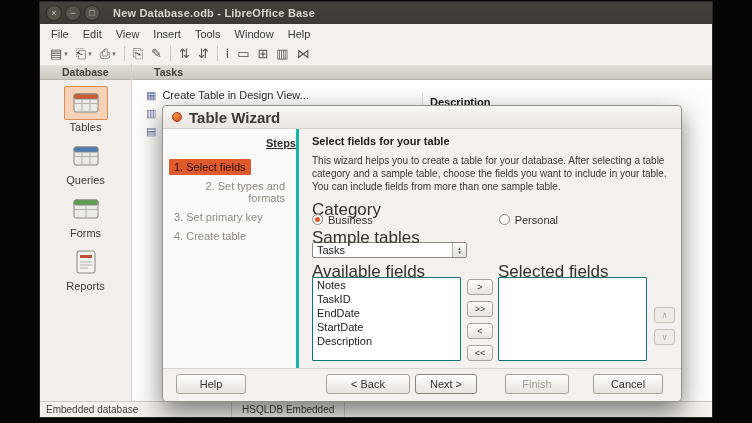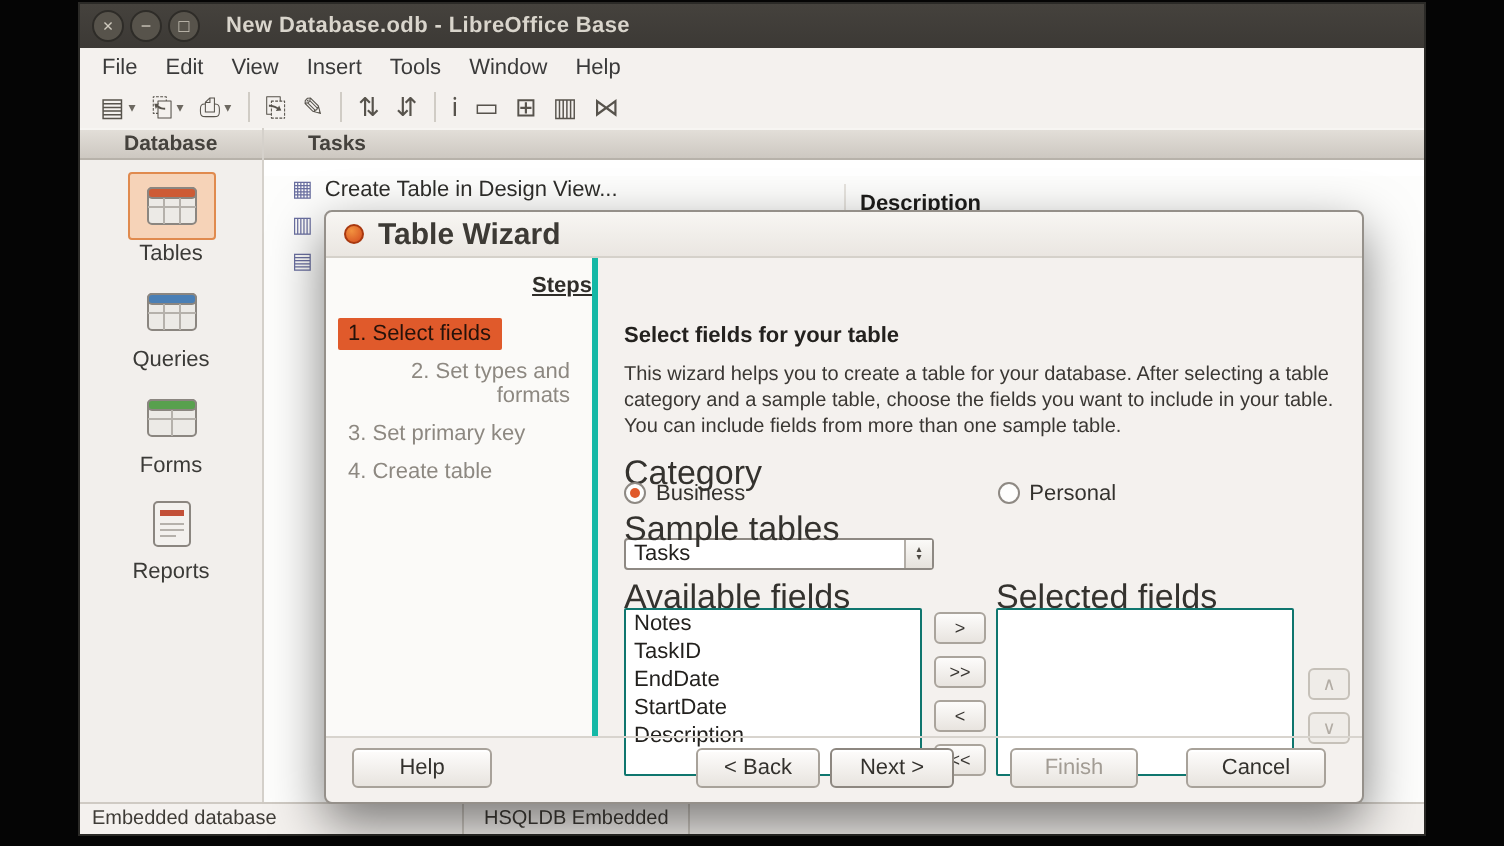--- a/index.html
+++ b/index.html
@@ -95,21 +95,21 @@
     background:radial-gradient(circle at 35% 30%,#f2923f,#d44a1e);
     border:1px solid #a8380f;box-sizing:border-box;
   }
   .steps{
     position:absolute;left:0;top:23px;width:133px;bottom:32px;
     background:#fbfaf8;border-right:3px solid #14b8a6;text-align:right;
   }
   .steps-h{font-size:11px;font-weight:bold;text-decoration:underline;color:#2f2d29;margin:8px 0 10px 10px;}
   .step{font-size:11px;color:#8d8881;margin:3px 6px 3px 6px;padding:2px 5px;width:fit-content;border-radius:1px;}
   .step.active{background:var(--accent-orange,#e05a2b);color:#26120a;font-weight:normal;}
-  .content{position:absolute;left:134px;top:23px;right:0;bottom:32px;padding:6px 10px 0 15px;box-sizing:border-box;margin-top:27px;}
+  .content{position:absolute;left:134px;top:23px;right:0;bottom:32px;padding:6px 10px 0 15px;box-sizing:border-box;}
   .c-heading{font-size:11px;font-weight:bold;color:#23211e;margin-bottom:7px;}
   .c-para{font-size:10px;line-height:13px;color:#3a3733;width:359px;margin-bottom:7px;}
   .c-label{font-size:17px;color:#34322e;height:13px;}
   .radio-row{display:flex;align-items:center;height:13px;margin-bottom:2px;}
   .radio{
     width:11px;height:11px;border-radius:50%;box-sizing:border-box;
     border:1px solid #8e8983;background:#fdfdfc;position:relative;margin-right:5px;
   }
   .radio.checked::after{
     content:"";position:absolute;left:2px;top:2px;width:5px;height:5px;border-radius:50%;
@@ -148,21 +148,21 @@
   .sq.disabled{color:#b2aca4;border-color:#c6c1b9;background:#efece8;}
   .dlg-footer{position:absolute;left:0;right:0;bottom:0;height:32px;border-top:1px solid #d8d4ce;}
   .btn{
     position:absolute;top:5px;height:20px;font-size:11px;color:#33312d;
     border:1px solid #a8a29a;border-radius:3px;
     background:linear-gradient(#fefdfc,#e8e4df);
     box-shadow:inset 0 1px 0 #fff;padding:0;
     font-family:"Liberation Sans",sans-serif;
   }
   .btn.help{left:13px;width:70px;}
-  .btn.back{right:271px;width:62px;}
+  .btn.back{right:271px;width:84px;}
   .btn.next{right:204px;width:62px;border-color:#8d8780;}
   .btn.finish{right:112px;width:64px;}
   .btn.cancel{right:18px;width:70px;}
   .btn.disabled{color:#a29c94;}
 </style>
 </head>
 <body>
 
 <div class="window">
 

